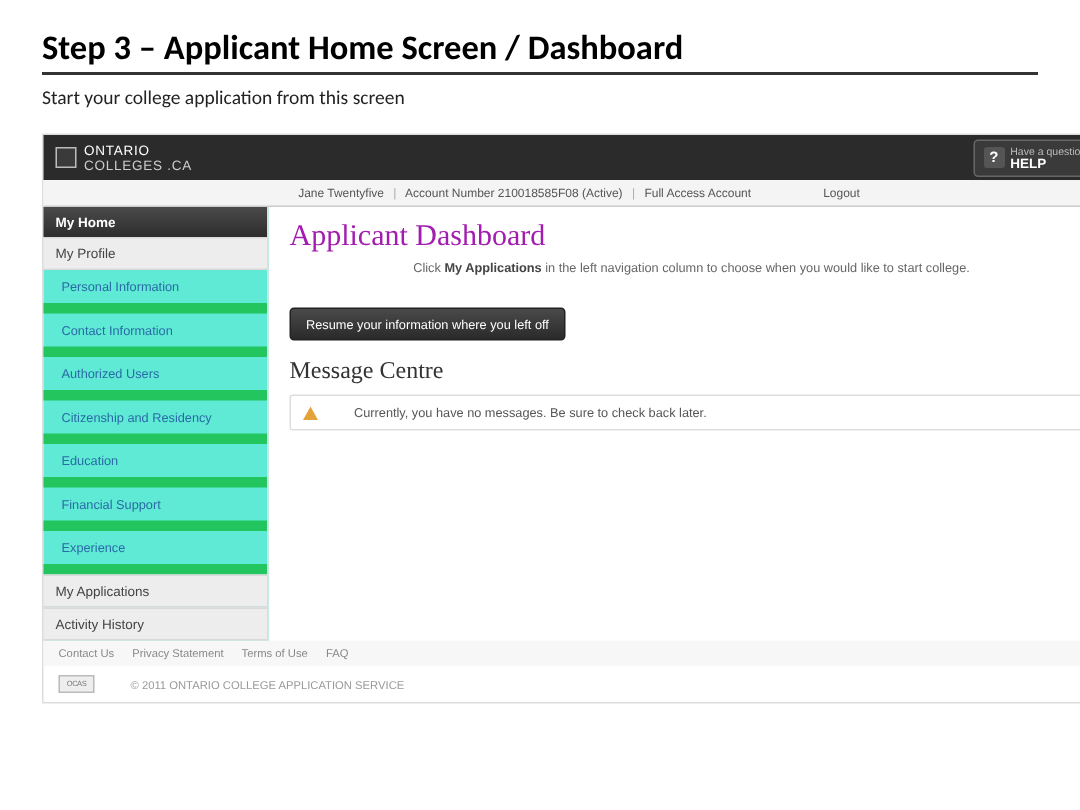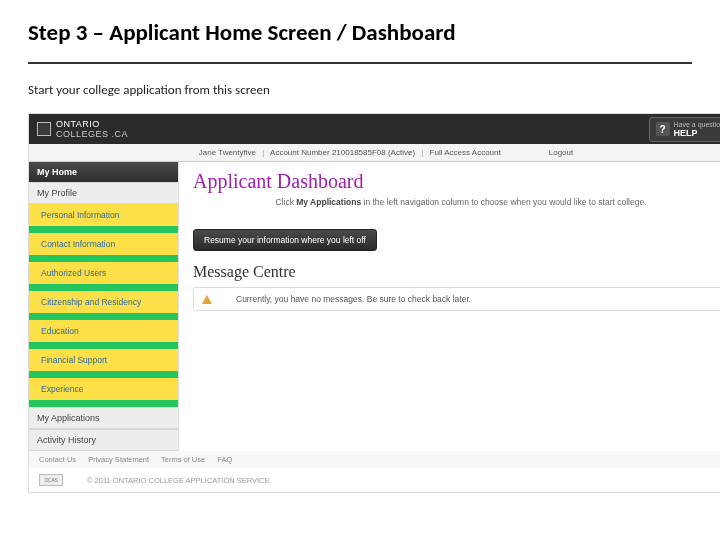--- a/index.html
+++ b/index.html
@@ -8,22 +8,22 @@
     height: 540px;
     font-family: Calibri, Arial, sans-serif;
     background: #fff;
     padding: 18px 28px;
   }
   .slide-title {
     font-size: 23px;
     font-weight: 700;
     color: #000;
     border-bottom: 2px solid #333;
-    padding-bottom: 16px;
-    margin-bottom: 18px;
+    padding-bottom: 2px;
+    margin-bottom: 8px;
   }
   .slide-sub {
     font-size: 13px;
     color: #222;
     margin-bottom: 16px;
   }
   .app-window {
     width: 716px;
     border: 1px solid #ddd;
     font-family: Arial, Helvetica, sans-serif;
@@ -88,21 +88,21 @@
     gap: 48px;
   }
   .acct-strip .sep { margin: 0 4px; color:#aaa; }
   
   .body {
     display: flex;
     background: #fff;
   }
   .sidebar {
     width: 150px;
-    background: #fde047;
+    background: #5eead4;
     border-right: 1px solid #ddd;
   }
   .sb-header {
     background: linear-gradient(#4a4a4a,#2d2d2d);
     color: #fff;
     font-size: 9px;
     padding: 5px 8px;
     font-weight: 700;
   }
   .sb-section {

